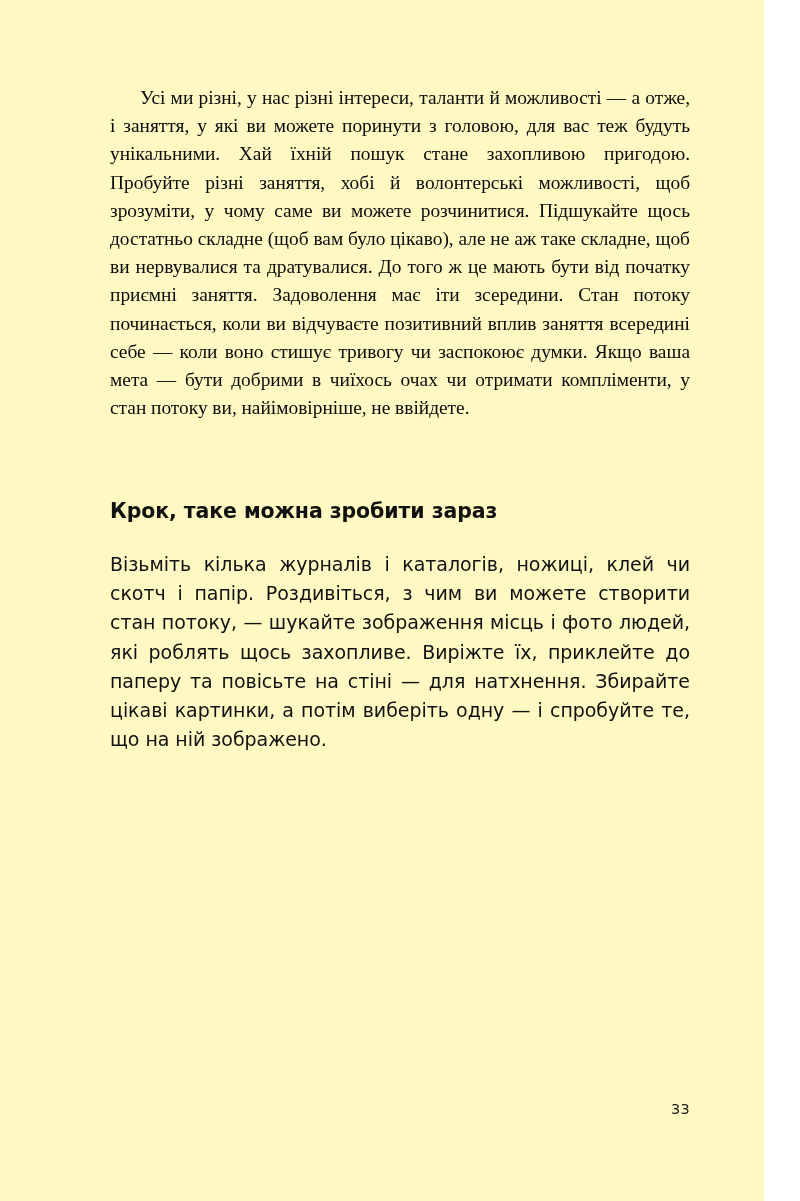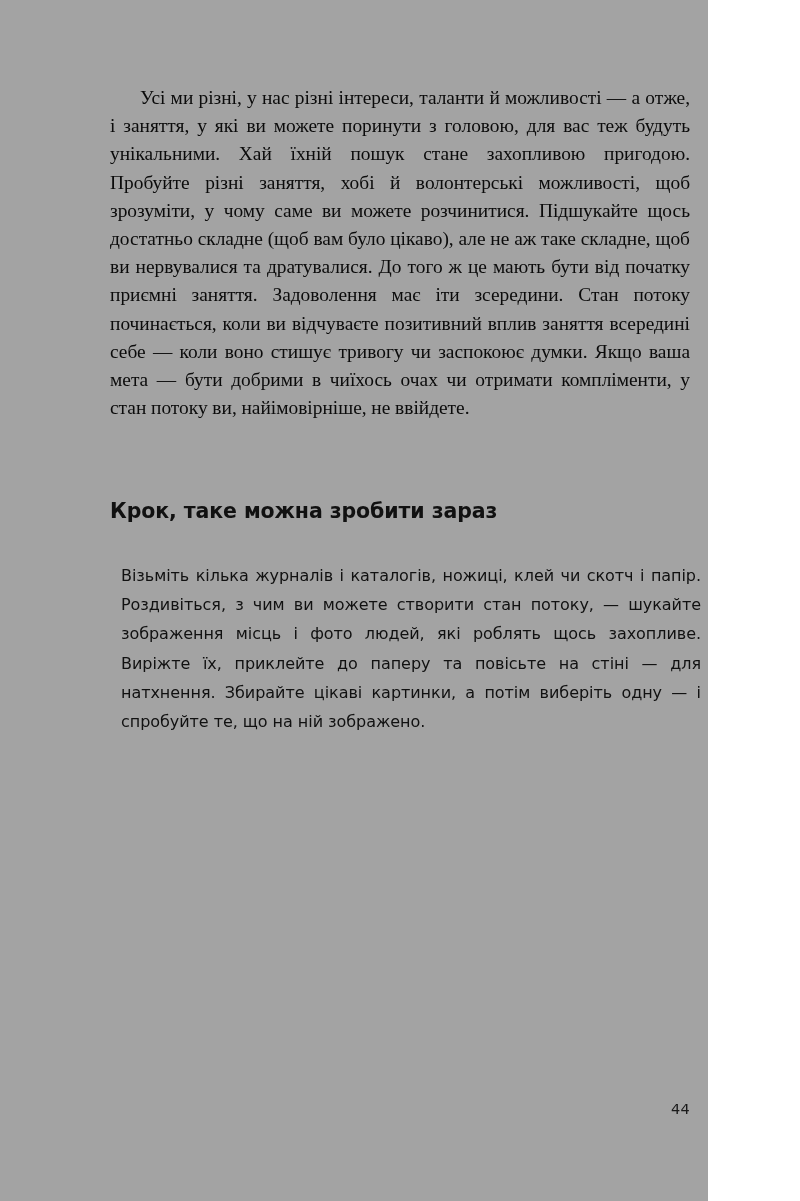--- a/index.html
+++ b/index.html
@@ -12,23 +12,23 @@
     height: 1201px;
     background: #ffffff;
     color: #0d0d0d;
     font-family: "Liberation Serif", "DejaVu Serif", serif;
     -webkit-font-smoothing: antialiased;
     overflow: hidden;
   }
 
   .page {
     position: relative;
-    width: 708px;
+    width: 764px;
     height: 1201px;
-    background: #a3a3a3;
+    background: #fef9c3;
     box-sizing: border-box;
   }
 
   .content {
     position: absolute;
     left: 110px;
     top: 84px;
     width: 580px;
   }
 
@@ -62,25 +62,25 @@
     white-space: nowrap;
   }
 
   
   .body-sans {
     position: absolute;
     left: 110px;
     top: 550px;
     width: 580px;
     font-family: "DejaVu Sans", "Liberation Sans", sans-serif;
-    font-size: 16px;
+    font-size: 19px;
     line-height: 29.2px;
     text-align: justify;
     text-justify: inter-word;
-    margin: 11px;
+    margin: 0;
     color: #111111;
     letter-spacing: -0.05px;
   }
 
   
   .folio {
     position: absolute;
     left: 0;
     top: 1100px;
     width: 690px;
@@ -98,15 +98,15 @@
 <div class="page">
 
   <div class="content">
     <p class="body-serif">Усі ми різні, у нас різні інтереси, таланти й можливості — а отже, і заняття, у які ви можете поринути з головою, для вас теж будуть унікальними. Хай їхній пошук стане захопливою пригодою. Пробуйте різні заняття, хобі й волонтерські можливості, щоб зрозуміти, у чому саме ви можете розчинитися. Підшукайте щось достатньо складне (щоб вам було цікаво), але не аж таке складне, щоб ви нервувалися та дратувалися. До того ж це мають бути від початку приємні заняття. Задоволення має іти зсередини. Стан потоку починається, коли ви відчуваєте позитивний вплив заняття всередині себе — коли воно стишує тривогу чи заспокоює думки. Якщо ваша мета — бути добрими в чиїхось очах чи отримати компліменти, у стан потоку ви, найімовірніше, не ввійдете.</p>
   </div>
 
   <h2 class="section-heading">Крок, таке можна зробити зараз</h2>
 
   <p class="body-sans">Візьміть кілька журналів і каталогів, ножиці, клей чи скотч і папір. Роздивіться, з чим ви можете створити стан потоку, — шукайте зображення місць і фото людей, які роблять щось захопливе. Виріжте їх, приклейте до паперу та повісьте на стіні — для натхнення. Збирайте цікаві картинки, а потім виберіть одну — і спробуйте те, що на ній зображено.</p>
 
-  <div class="folio">44</div>
+  <div class="folio">33</div>
 
 </div>
 
 </body></html>

